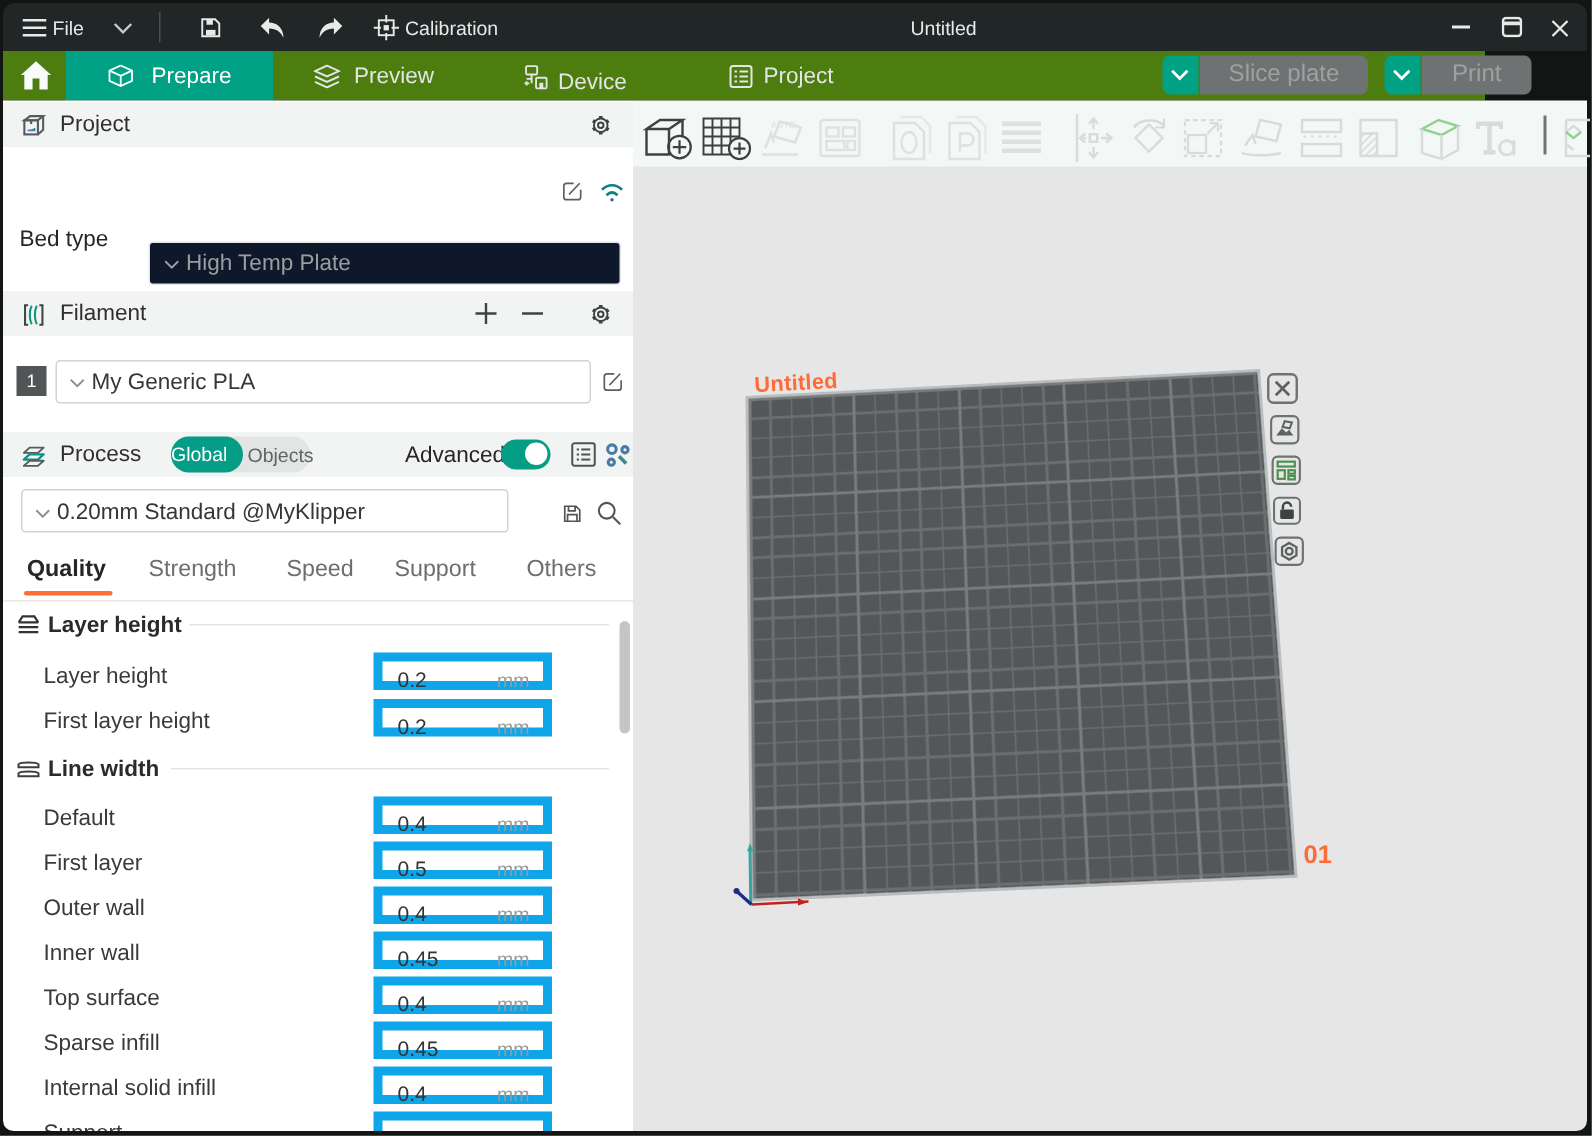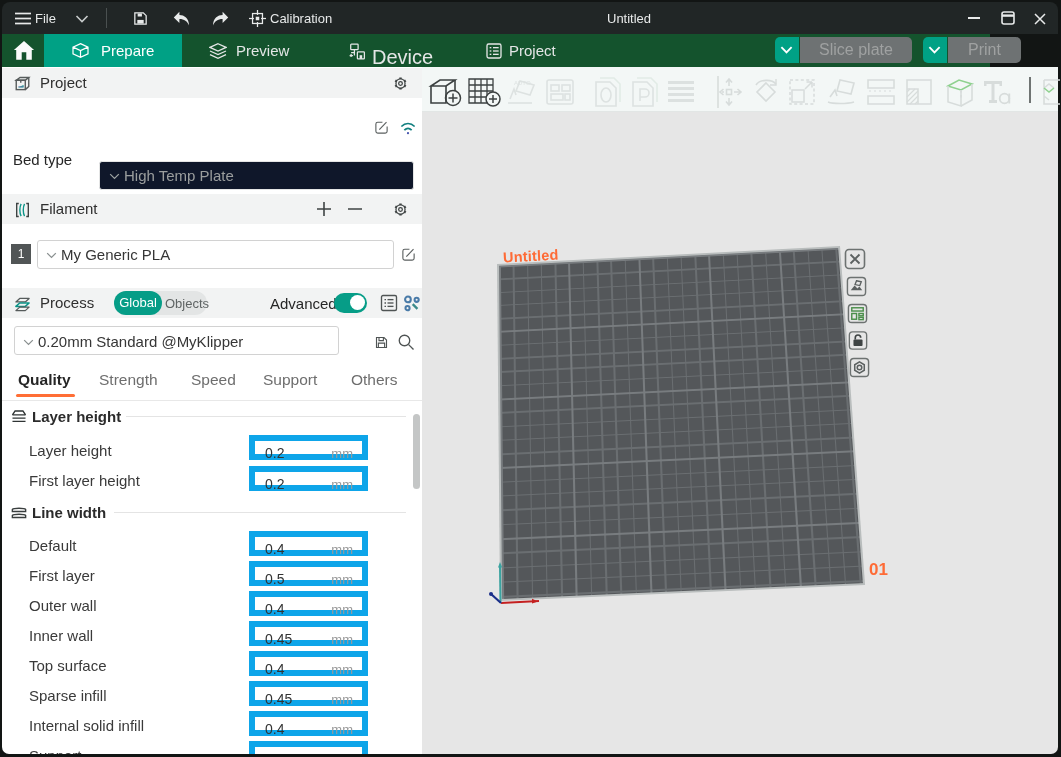--- a/index.html
+++ b/index.html
@@ -1,18 +1,18 @@
 <!DOCTYPE html>
 <html><head><meta charset="utf-8">
 <style>
 *{margin:0;padding:0;box-sizing:border-box}
 html,body{width:1061px;height:757px;overflow:hidden;background:#121514;font-family:"Liberation Sans",sans-serif;}
 .abs{position:absolute}
 #titlebar{position:absolute;left:2px;top:2px;width:1056px;height:32px;background:#212626;border-radius:8px 8px 0 0;color:#e8eaea;font-size:13px}
-#tabbar{position:absolute;left:2px;top:34px;width:988px;height:33px;background:#14532d}
+#tabbar{position:absolute;left:2px;top:34px;width:988px;height:33px;background:#4d7c0f}
 #sidebar{position:absolute;left:2px;top:67px;width:420px;height:687px;background:#ffffff;overflow:hidden;border-bottom-left-radius:7px}
 #toolbar{position:absolute;left:422px;top:67px;width:636px;height:45px;background:#f3f7f6;border-bottom:1px solid #e2e6e5}
 #viewport{position:absolute;left:422px;top:112px;width:636px;height:642px;background:#e6e6e6;overflow:hidden;border-bottom-right-radius:7px}
 .hdr{position:absolute;left:0;width:420px;height:30px;background:#f2f3f3}
 .hdr .ttl{position:absolute;left:38px;top:6px;font-size:14px;font-weight:700;color:#2b2b2b}
 .selbox{position:absolute;background:#fff;border:1px solid #d2d2d2;border-radius:3px;font-size:15px;color:#363636}
 .valrow{position:absolute;left:27px;font-size:15px;color:#3a3a3a}
 .valbox{position:absolute;left:247px;width:119px;height:25px;background:#fff;border:6px solid #0ea5e9;font-size:14px;color:#333}
 .valbox .v{position:absolute;left:10px;top:4px}
 .valbox .u{position:absolute;right:9px;top:5px;color:#9a9a9a;font-size:13px}
@@ -82,21 +82,21 @@
     </svg>
   <span class="abs" style="left:234px;top:8px;color:#e4e6e6;font-size:15px">Preview</span>
   <svg class="abs" style="left:346px;top:9px" width="18" height="17" viewBox="0 0 24 23">
       <g fill="none" stroke="#e4e6e6" stroke-width="1.7">
         <rect x="3.5" y="1.5" width="10" height="7.5" rx="1"></rect>
         <path d="M8.5 9 V13 M8.5 13 H4 M8.5 13 L8.5 17 M2 17 H6.5 M4 15 V19"></path>
         <rect x="12.5" y="12" width="9.5" height="9.5" rx="1"></rect>
         <rect x="15.5" y="16.5" width="3.5" height="5" fill="#e4e6e6" stroke="none"></rect>
       </g>
     </svg>
-  <span class="abs" style="left:370px;top:12px;color:#e4e6e6;font-size:20px">Device</span>
+  <span class="abs" style="left:370px;top:12px;color:#e4e6e6;font-size:15px">Device</span>
   <svg class="abs" style="left:484px;top:9px" width="16" height="16" viewBox="0 0 24 24">
       <rect x="1.5" y="1.5" width="21" height="21" rx="2.5" fill="none" stroke="#e4e6e6" stroke-width="2"></rect>
       <g stroke="#e4e6e6" stroke-width="2">
         <line x1="5.5" y1="7" x2="8" y2="7"></line>
         <line x1="10.5" y1="7" x2="19" y2="7"></line>
         <line x1="5.5" y1="12" x2="8" y2="12"></line>
         <line x1="10.5" y1="12" x2="19" y2="12"></line>
         <line x1="5.5" y1="17" x2="8" y2="17"></line>
         <line x1="10.5" y1="17" x2="19" y2="17"></line>
       </g>
@@ -241,21 +241,21 @@
   <div class="hdr" style="top:221px;height:30px">
     <svg class="abs" style="left:12px;top:8px" width="17" height="16" viewBox="0 0 24 23">
         <g fill="none" stroke-linejoin="round">
           <path d="M2.5 8.5 L8 3.5 H21.5 L16 8.5 Z" stroke="#565b5b" stroke-width="1.8"></path>
           <path d="M2.5 15 L8 10 H21.5 L16 15 Z" stroke="#0d9488" stroke-width="2.2"></path>
           <path d="M2.5 21 L8 16 H21.5 L16 21 Z" stroke="#565b5b" stroke-width="1.8"></path>
         </g>
       </svg>
     <span class="ttl" style="font-weight:400;font-size:15px;color:#2f2f2f">Process</span>
     <div class="abs" style="left:112px;top:3px;width:93px;height:24px;background:#e3e5e5;border-radius:12px"></div>
-    <div class="abs" style="left:112px;top:3px;width:48px;height:24px;background:#069d87;border-radius:12px;color:#fff;font-size:13px;text-align:center;line-height:23px">Global</div>
+    <div class="abs" style="left:112px;top:3px;width:48px;height:24px;background:#069d87;border-radius:12px;color:#fff;font-size:13px;text-align:left;line-height:23px">Global</div>
     <span class="abs" style="left:163px;top:8px;font-size:13px;color:#5f6464">Objects</span>
     <span class="abs" style="left:268px;top:7px;font-size:15px;color:#262626">Advanced</span>
     <div class="abs" style="left:332px;top:5px;width:33px;height:20px;background:#069d87;border-radius:10px"></div>
     <div class="abs" style="left:348px;top:7px;width:15px;height:15px;background:#fff;border-radius:8px"></div>
     <svg class="abs" style="left:378px;top:6px" width="18" height="18" viewBox="0 0 24 24">
         <rect x="2" y="2" width="20" height="20" rx="2" fill="none" stroke="#4f5454" stroke-width="1.8"></rect>
         <g stroke="#4f5454" stroke-width="1.8">
           <line x1="6" y1="7.5" x2="8" y2="7.5"></line>
           <line x1="10" y1="7.5" x2="18" y2="7.5"></line>
           <line x1="6" y1="12" x2="8" y2="12"></line>

